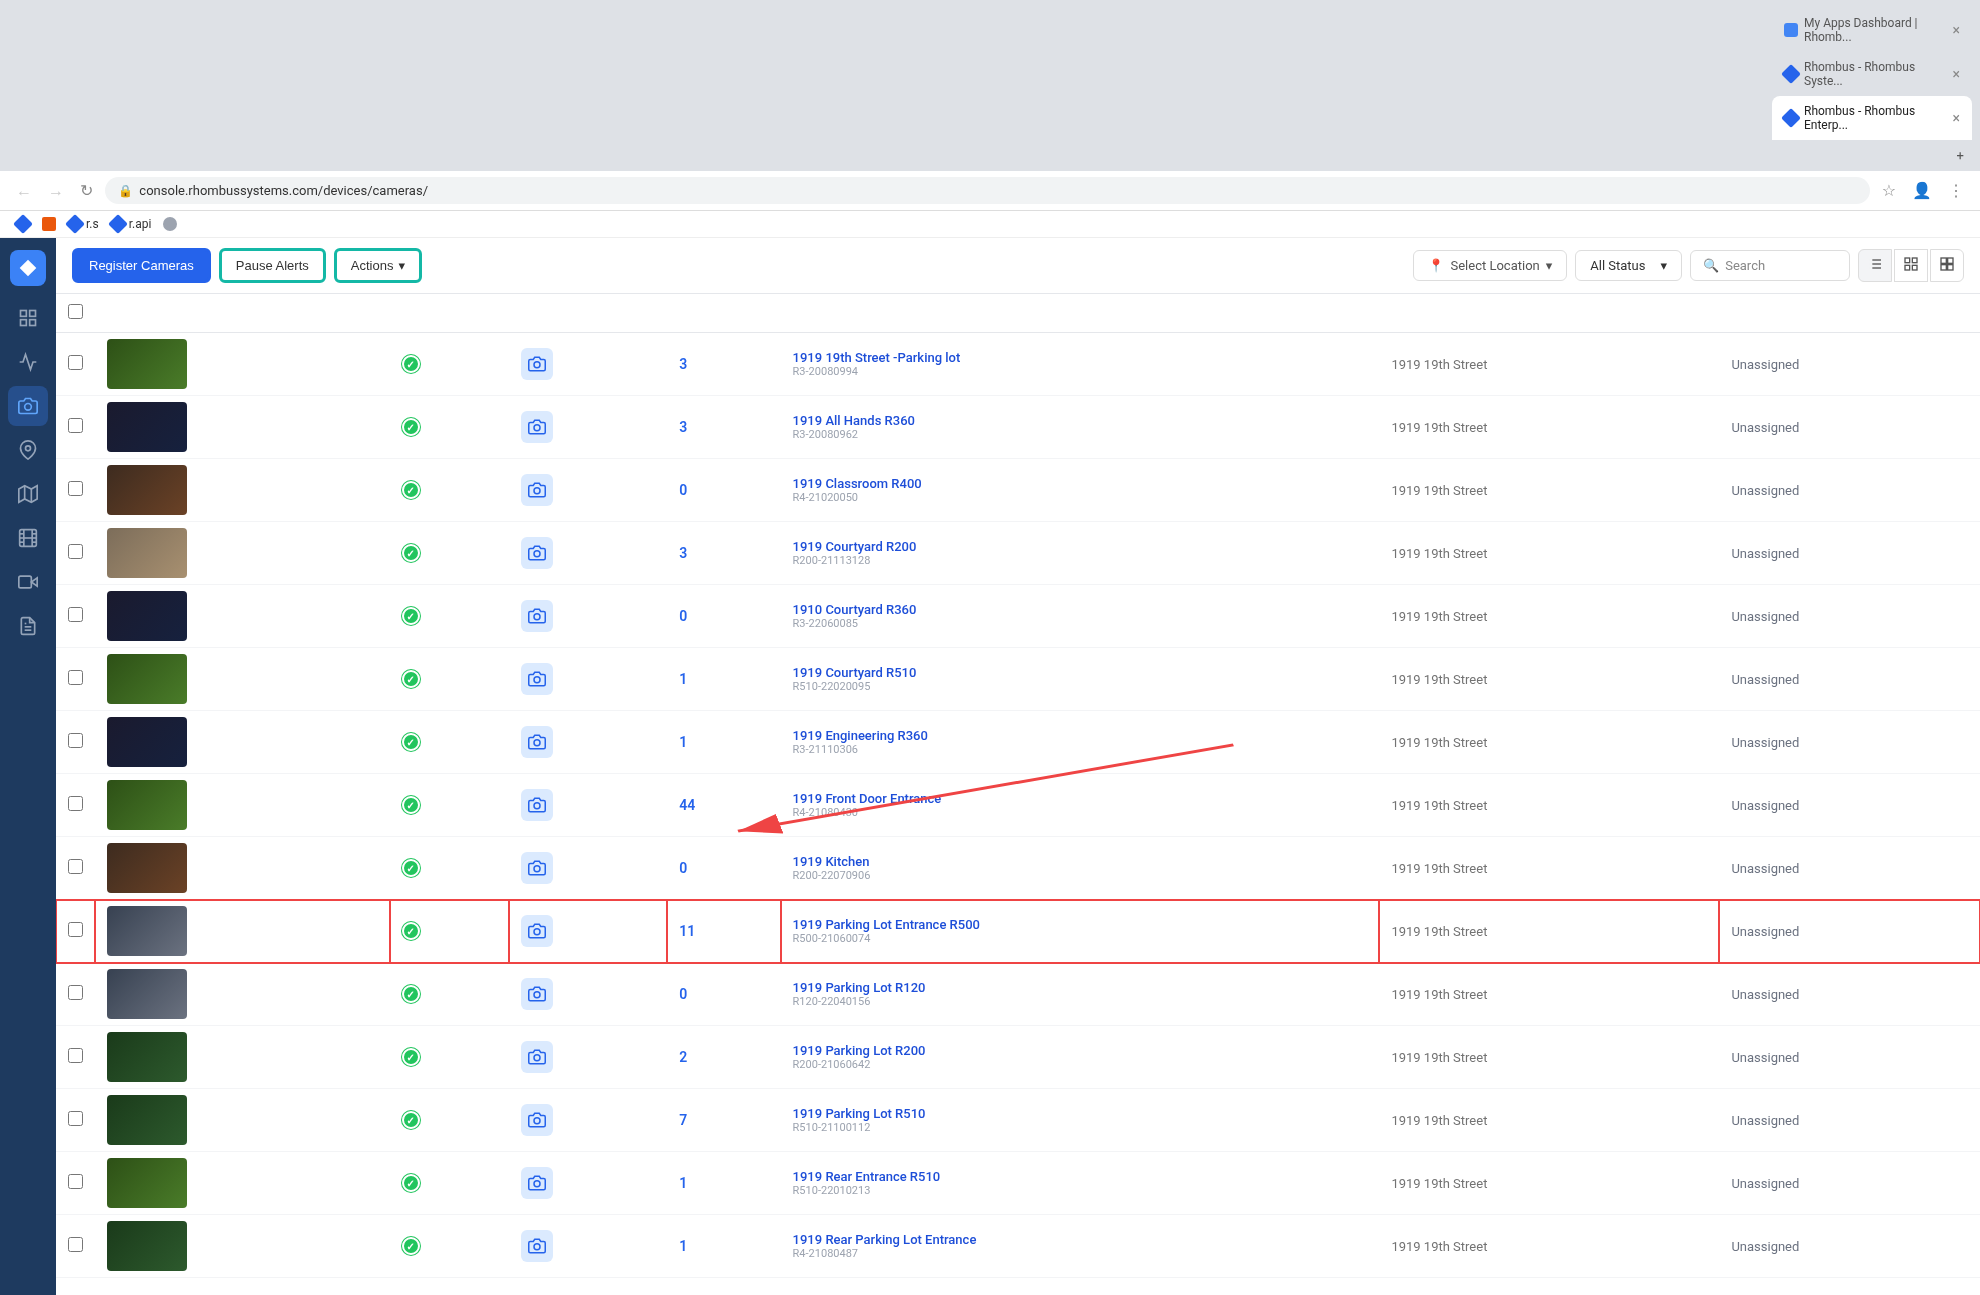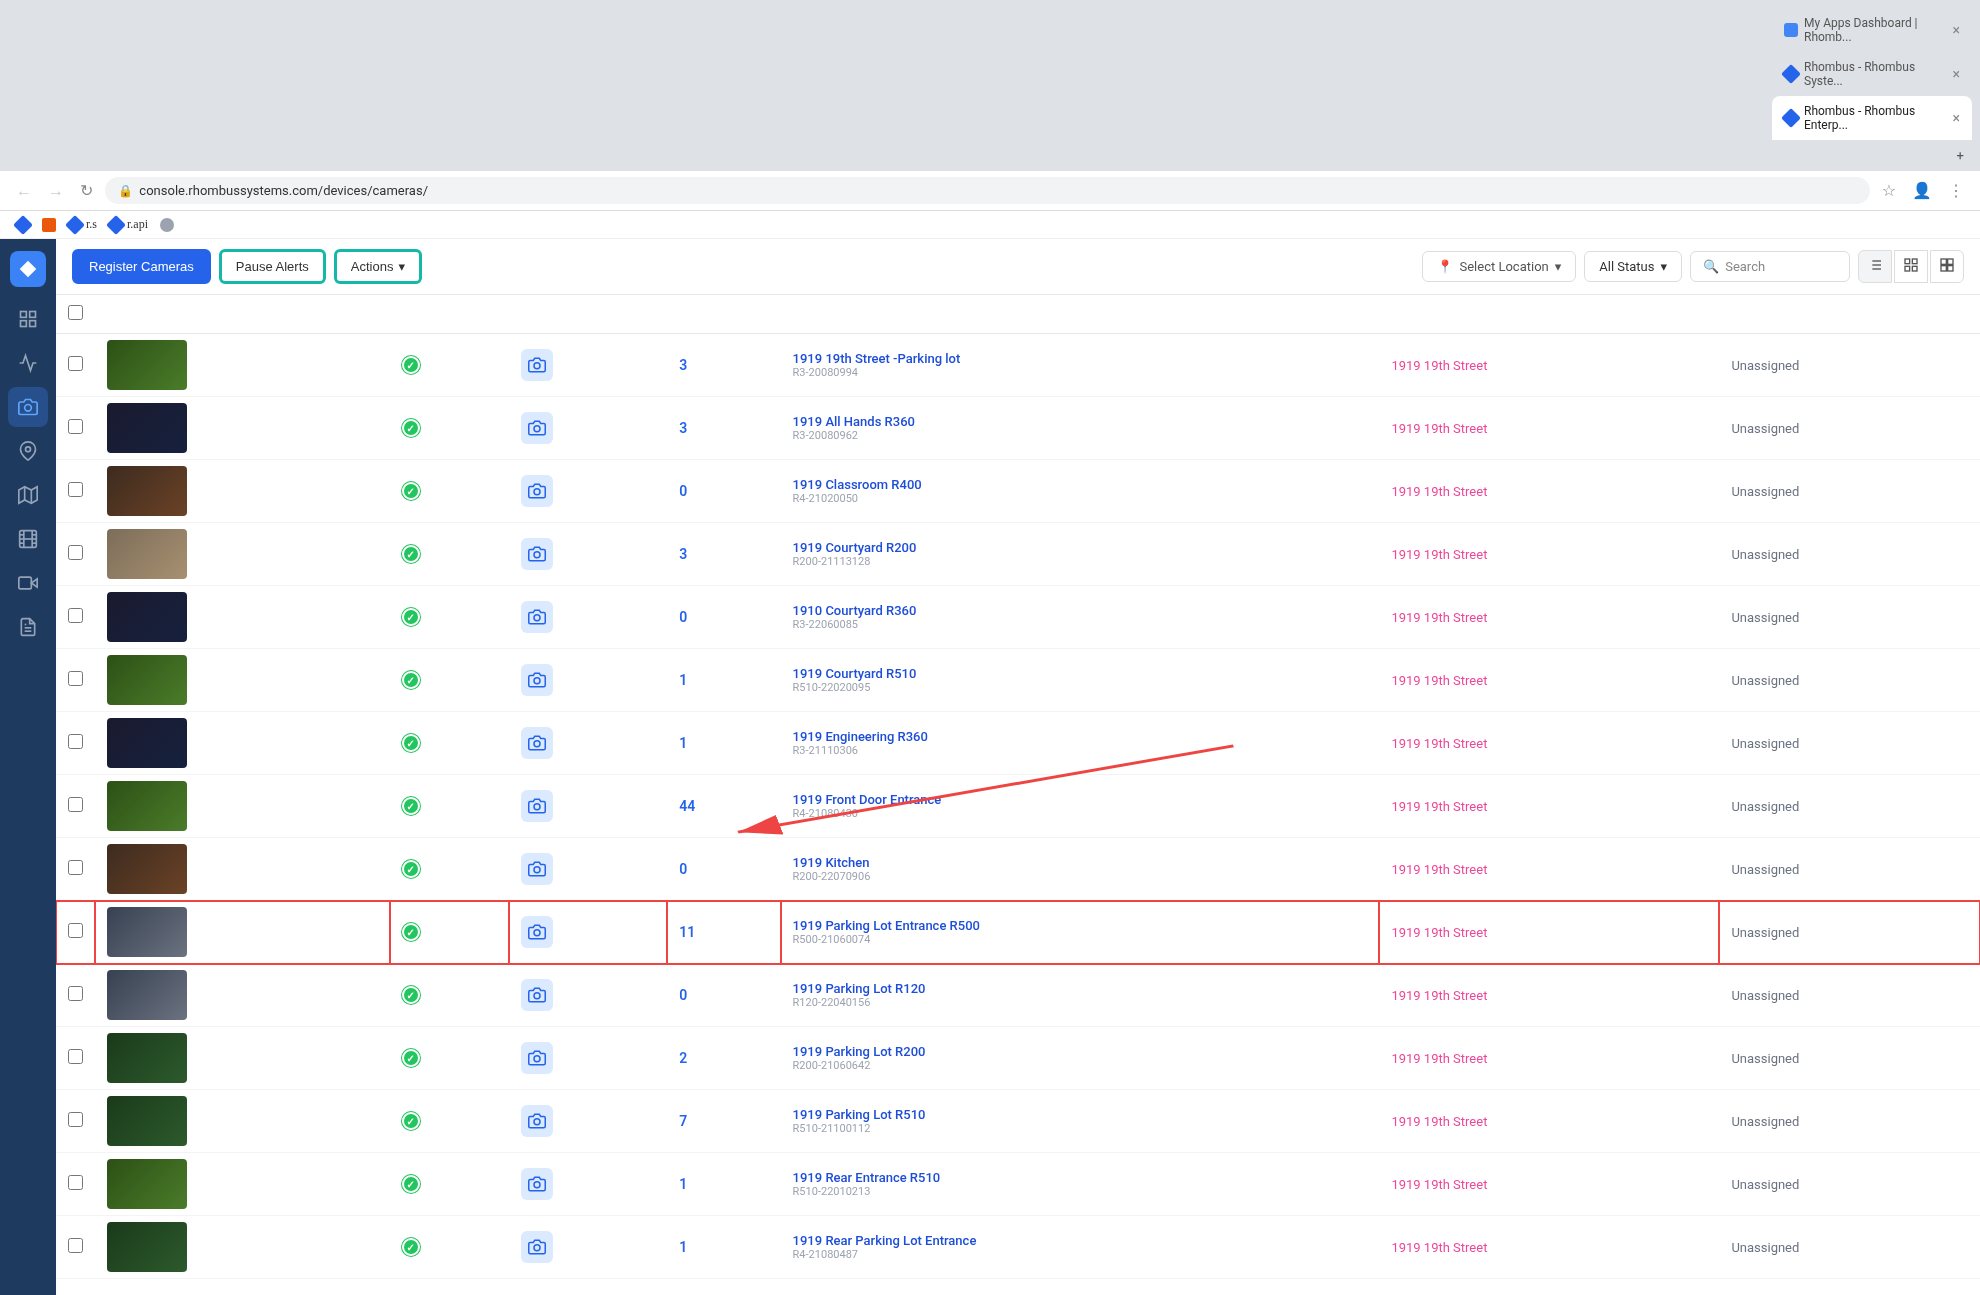--- a/index.html
+++ b/index.html
@@ -12,21 +12,21 @@
     .tab.active { background: #fff; color: #222; }
     .tab .tab-favicon { width: 14px; height: 14px; background: #4285f4; border-radius: 2px; flex-shrink: 0; }
     .tab .tab-favicon.rhombus { background: #2563eb; transform: rotate(45deg); }
     .tab-close { margin-left: auto; color: #888; font-size: 14px; }
     .tab-new { padding: 8px; color: #555; cursor: pointer; }
     .browser-toolbar { background: #fff; display: flex; align-items: center; gap: 8px; padding: 6px 12px; border-bottom: 1px solid #ddd; }
     .nav-btn { background: none; border: none; color: #888; cursor: pointer; font-size: 16px; padding: 2px 4px; }
     .nav-btn:disabled { color: #ccc; }
     .address-bar { flex: 1; background: #f1f3f4; border: 1px solid transparent; border-radius: 20px; padding: 5px 12px; font-size: 13px; color: #333; display: flex; align-items: center; gap: 6px; }
     .address-bar .lock-icon { color: #555; font-size: 12px; }
-    .bookmarks-bar { background: #fff; padding: 4px 12px; display: flex; align-items: center; gap: 4px; border-bottom: 1px solid #eee; font-size: 12px; font-family: Liberation Serif, serif; }
+    .bookmarks-bar { background: #fff; padding: 4px 12px; display: flex; align-items: center; gap: 4px; border-bottom: 1px solid #eee; font-size: 12px; }
     .bookmark-item { display: flex; align-items: center; gap: 4px; color: #333; padding: 2px 4px; border-radius: 3px; cursor: pointer; }
 
     
     .app-container { display: flex; height: calc(1295px - 88px); }
 
     
     .sidebar { width: 56px; background: #1e3a5f; display: flex; flex-direction: column; align-items: center; padding: 12px 0; gap: 4px; flex-shrink: 0; }
     .sidebar-logo { width: 36px; height: 36px; background: #3b82f6; border-radius: 8px; display: flex; align-items: center; justify-content: center; margin-bottom: 8px; }
     .sidebar-logo svg { width: 20px; height: 20px; fill: white; }
     .sidebar-item { width: 40px; height: 40px; display: flex; align-items: center; justify-content: center; border-radius: 8px; cursor: pointer; color: #94a3b8; }
@@ -34,21 +34,21 @@
 
     
     .main-content { flex: 1; background: #fff; display: flex; flex-direction: column; overflow: hidden; }
 
     
     .toolbar { display: flex; align-items: center; gap: 8px; padding: 10px 16px; border-bottom: 1px solid #e5e7eb; background: #fff; flex-shrink: 0; }
     .btn { padding: 7px 14px; border-radius: 6px; font-size: 13px; cursor: pointer; border: 3px solid #14b8a6; background: #fff; color: #333; display: flex; align-items: center; gap: 5px; }
     .btn-primary { background: #2563eb; color: #fff; border-color: #2563eb; }
     .toolbar-spacer { flex: 1; }
     .location-select { display: flex; align-items: center; gap: 6px; padding: 7px 14px; border: 1px solid #ddd; border-radius: 6px; font-size: 13px; color: #555; cursor: pointer; background: #fff; }
-    .status-select { display: flex; align-items: center; gap: 6px; padding: 7px 14px; border: 1px solid #ddd; border-radius: 6px; font-size: 13px; color: #333; cursor: pointer; background: #fff; }
+    .status-select { display: flex; align-items: center; gap: 15px; padding: 7px 14px; border: 1px solid #ddd; border-radius: 6px; font-size: 13px; color: #333; cursor: pointer; background: #fff; }
     .search-box { display: flex; align-items: center; gap: 6px; padding: 7px 12px; border: 1px solid #ddd; border-radius: 6px; font-size: 13px; color: #888; background: #fff; min-width: 160px; }
     .view-toggles { display: flex; gap: 2px; }
     .view-btn { padding: 6px 8px; border: 1px solid #ddd; background: #fff; cursor: pointer; color: #555; }
     .view-btn.active { background: #f3f4f6; }
     .view-btn:first-child { border-radius: 6px 0 0 6px; }
     .view-btn:last-child { border-radius: 0 6px 6px 0; }
 
     
     .table-container { flex: 1; overflow-y: auto; }
     .camera-table { width: 100%; border-collapse: collapse; }
@@ -59,21 +59,21 @@
     .status-dot { width: 18px; height: 18px; border-radius: 50%; background: #22c55e; border: 2px solid #fff; box-shadow: 0 0 0 1px #22c55e; display: inline-flex; align-items: center; justify-content: center; }
     .status-dot::after { content: '✓'; color: white; font-size: 10px; font-weight: bold; }
 
     .camera-icon-wrap { width: 32px; height: 32px; background: #dbeafe; border-radius: 6px; display: flex; align-items: center; justify-content: center; }
 
     .count-num { color: #2563eb; font-weight: 600; font-size: 14px; }
 
     .cam-name { color: #1d4ed8; font-weight: 500; font-size: 13px; cursor: pointer; }
     .cam-id { color: #9ca3af; font-size: 11px; }
 
-    .location-link { color: #ec4899; font-size: 13px; cursor: pointer; }
+    .location-link { color: #737373; font-size: 13px; cursor: pointer; }
 
     .unassigned { color: #6b7280; font-size: 13px; }
 
     .checkbox-cell { width: 30px; }
     input[type="checkbox"] { width: 15px; height: 15px; cursor: pointer; }
 
     
     .annotation-container { position: relative; }
     .arrow-svg { position: absolute; pointer-events: none; z-index: 100; }
   </style>

